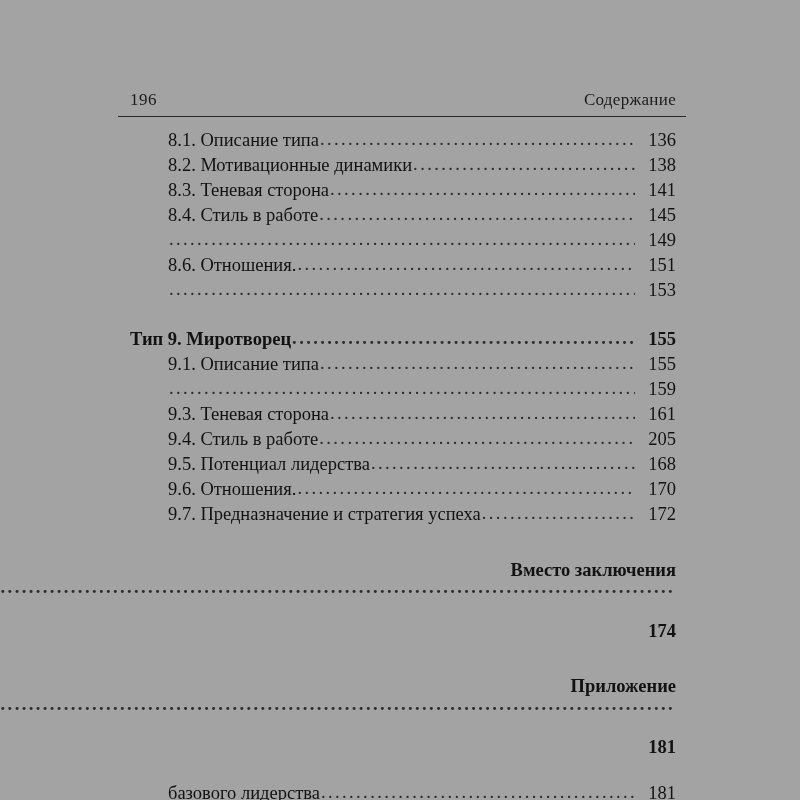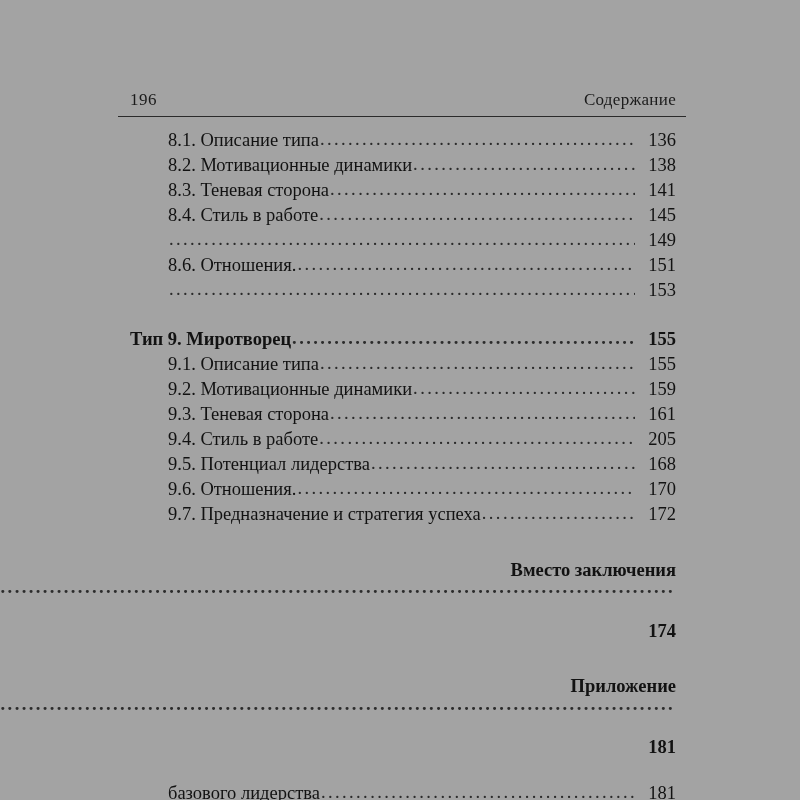--- a/index.html
+++ b/index.html
@@ -154,21 +154,20 @@
           <span class="t-label">Тип 9. Миротворец</span>
           <span class="t-dots">........................................................................................................................................................................................................</span>
           <span class="t-page">155</span>
         </div>
         <div class="toc-row sub">
           <span class="t-label">9.1. Описание типа</span>
           <span class="t-dots">........................................................................................................................................................................................................</span>
           <span class="t-page">155</span>
         </div>
         <div class="toc-row sub">
-          <span class="t-label">9.2. Мотивационные динамики</span>
           <span class="t-dots">........................................................................................................................................................................................................</span>
           <span class="t-page">159</span>
         </div>
         <div class="toc-row sub">
           <span class="t-label">9.3. Теневая сторона</span>
           <span class="t-dots">........................................................................................................................................................................................................</span>
           <span class="t-page">161</span>
         </div>
         <div class="toc-row sub">
           <span class="t-label">9.4. Стиль в работе</span>

